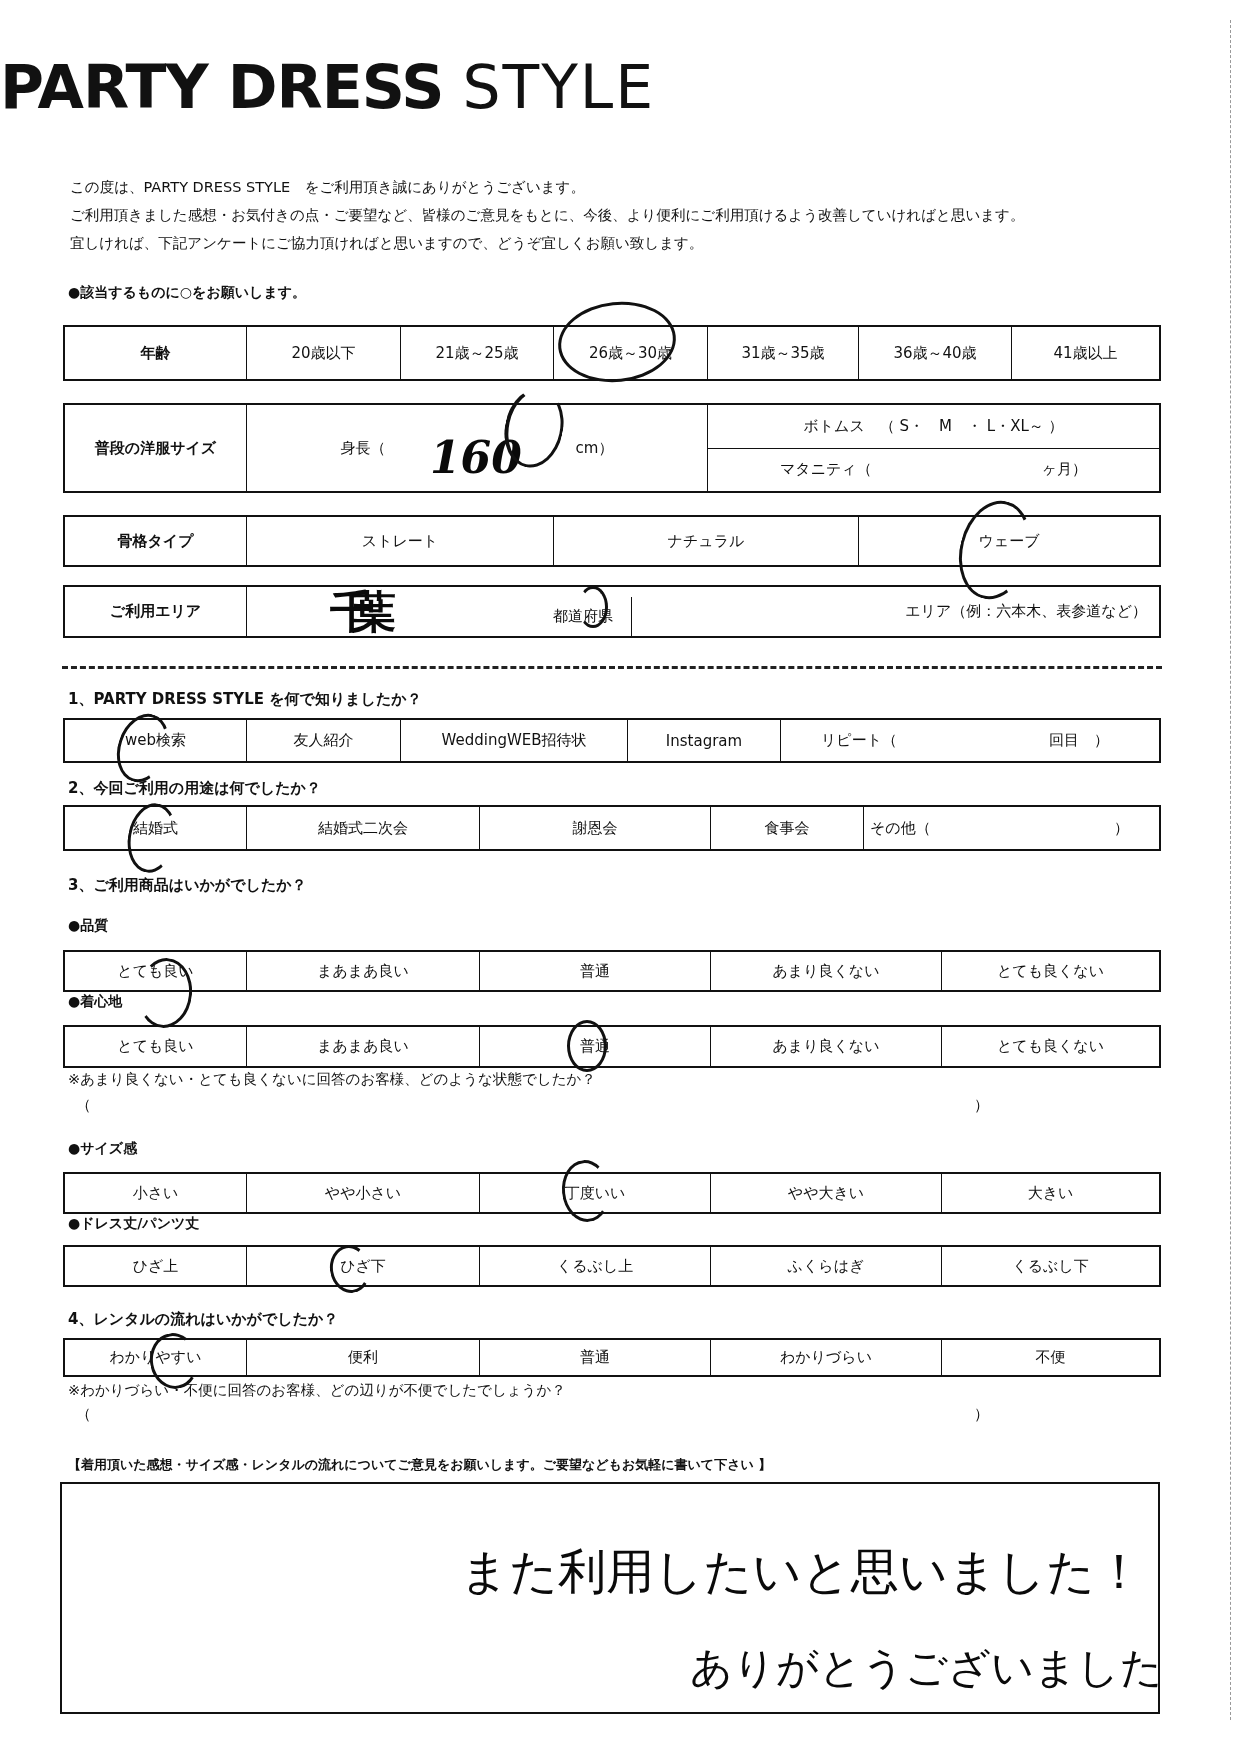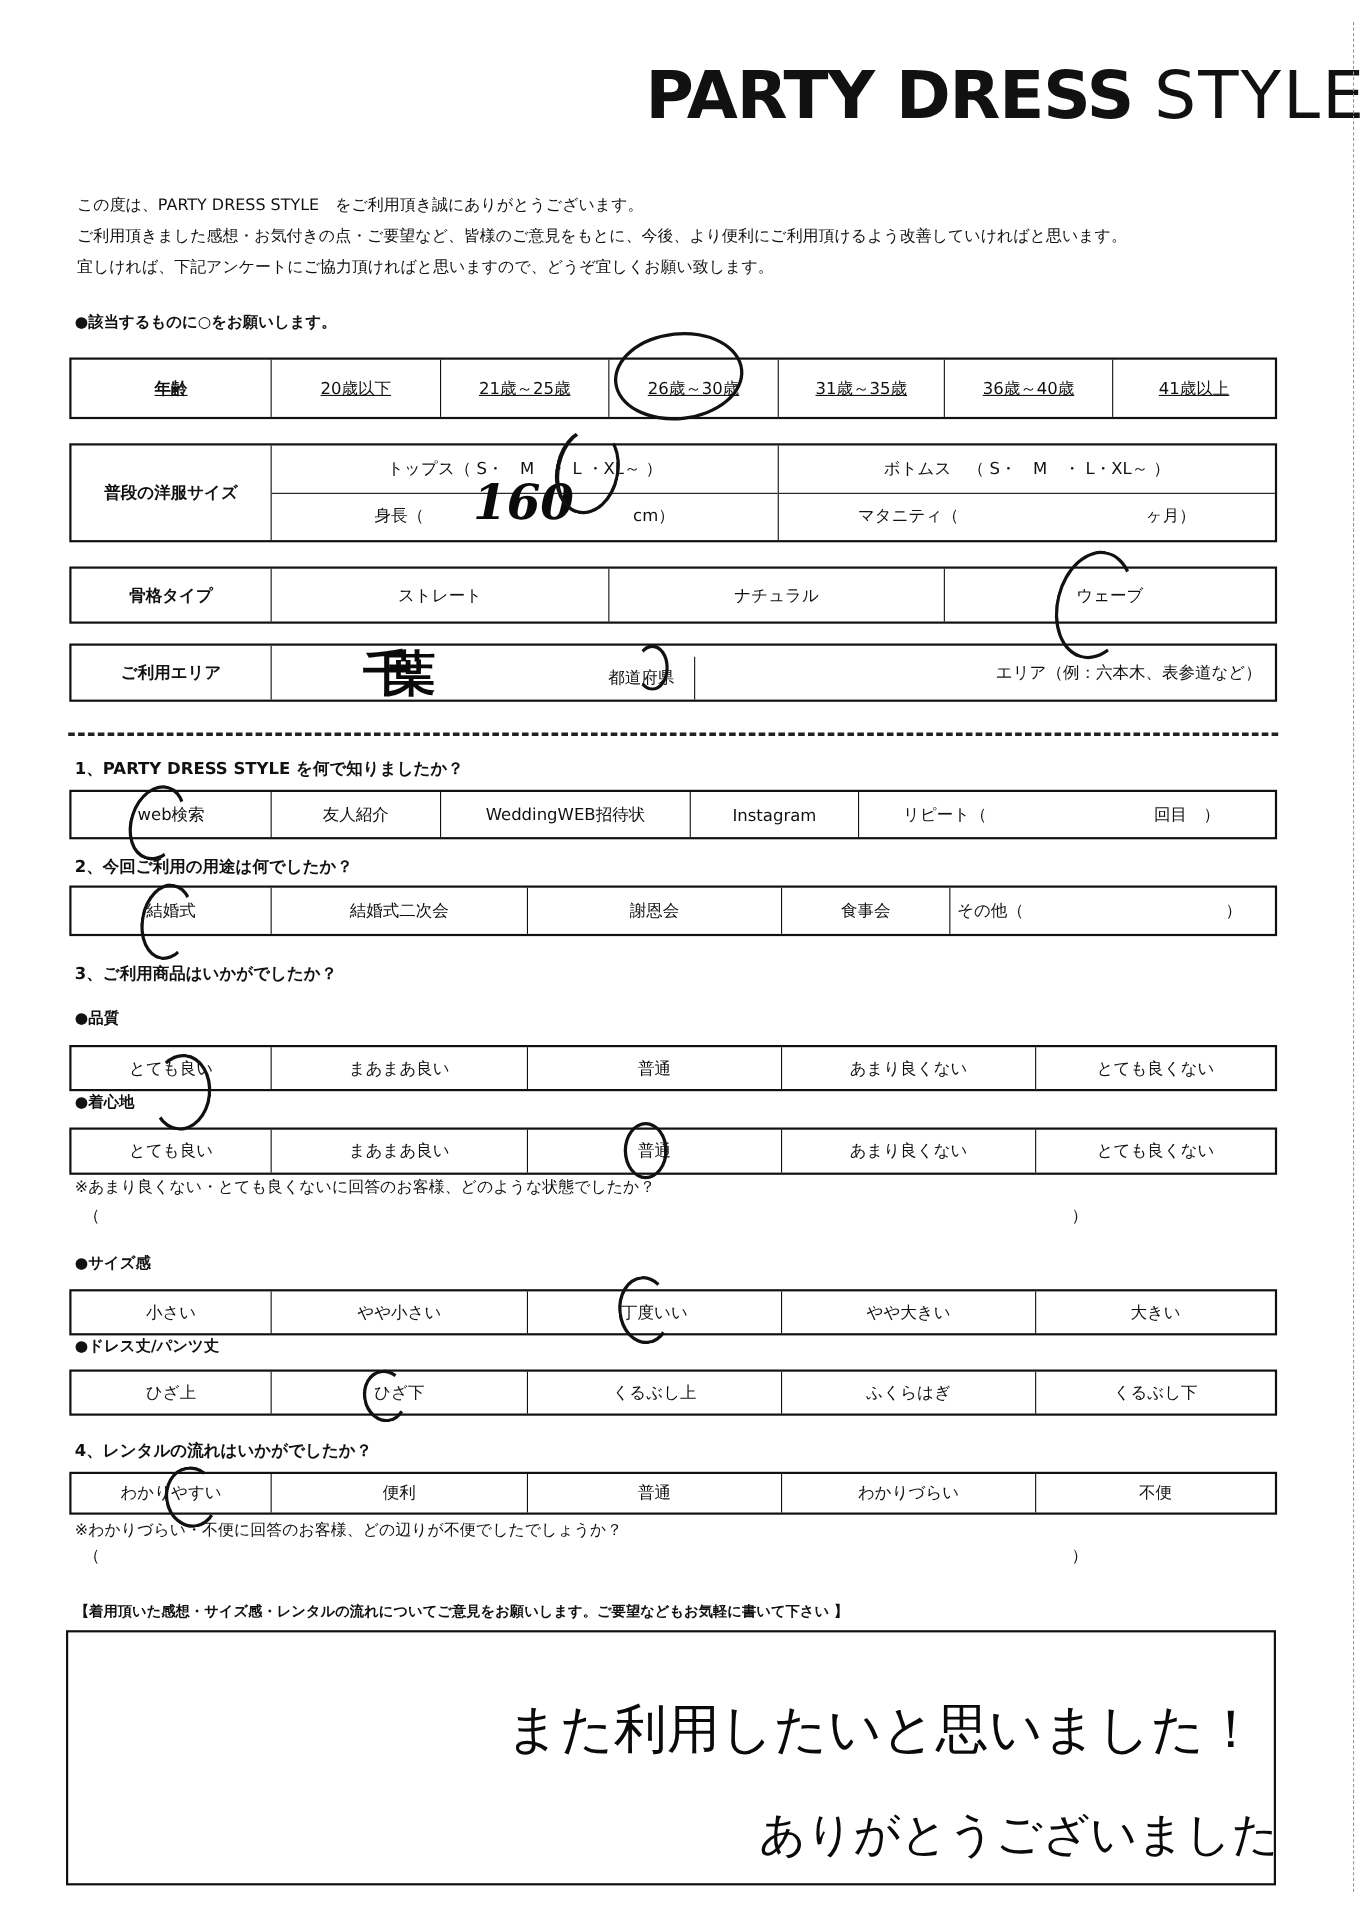--- a/index.html
+++ b/index.html
@@ -1,19 +1,19 @@
 <!DOCTYPE html>
 <html><head>
 <meta charset="utf-8">
 <style>
   * { box-sizing: border-box; margin: 0; padding: 0; }
   html, body { width: 1242px; height: 1754px; background: #ffffff; overflow: hidden; }
   body { position: relative; font-family: "DejaVu Sans", "Liberation Sans", sans-serif; color: #111; }
   .abs { position: absolute; }
-  .title { left: 0; width: 1242px; top: 52px; text-align: right; font-size: 60px; letter-spacing: 0px; line-height: 70px; font-family: "DejaVu Sans", sans-serif; }
+  .title { left: 0; width: 1242px; top: 52px; text-align: left; font-size: 60px; letter-spacing: 0px; line-height: 70px; font-family: "DejaVu Sans", sans-serif; }
   .title .bold { font-weight: bold; letter-spacing: -1px; }
   .title .light { font-weight: normal; letter-spacing: 2px; }
   .intro { left: 70px; font-size: 14.5px; line-height: 18px; white-space: nowrap; }
   .heading { left: 68px; font-size: 14px; font-weight: bold; white-space: nowrap; }
   .qhead { left: 68px; font-size: 15px; font-weight: bold; white-space: nowrap; }
   .grid { position: absolute; border: 2px solid #111; display: flex; background: #fff; }
   .cell { border-right: 1.5px solid #111; display: flex; align-items: center; justify-content: center; font-size: 15px; white-space: nowrap; position: relative; }
   .cell:last-child { border-right: none; }
   .label { font-weight: bold; font-size: 15px; }
   .stack { display: flex; flex-direction: column; border-right: 1.5px solid #111; }
@@ -35,34 +35,33 @@
   <span class="bold">PARTY DRESS</span>
   <span class="light">STYLE</span>
 </div>
 
 <div class="abs intro" style="top:178px">この度は、PARTY DRESS STYLE　をご利用頂き誠にありがとうございます。</div>
 <div class="abs intro" style="top:206px">ご利用頂きました感想・お気付きの点・ご要望など、皆様のご意見をもとに、今後、より便利にご利用頂けるよう改善していければと思います。</div>
 <div class="abs intro" style="top:234px">宜しければ、下記アンケートにご協力頂ければと思いますので、どうぞ宜しくお願い致します。</div>
 
 <div class="abs heading" style="top:284px">●該当するものに○をお願いします。</div>
 
-<div class="grid" style="left:63px; top:325px; width:1098px; height:56px;text-decoration:underline;">
+<div class="grid" style="left:63px; top:325px; width:1098px; height:56px;">
   <div class="cell label" style="width:182px">年齢</div>
   <div class="cell" style="width:154px">20歳以下</div>
   <div class="cell" style="width:153px">21歳～25歳</div>
   <div class="cell" style="width:154px">26歳～30歳</div>
   <div class="cell" style="width:151px">31歳～35歳</div>
   <div class="cell" style="width:153px">36歳～40歳</div>
   <div class="cell" style="flex:1">41歳以上</div>
 </div>
 
 <div class="grid" style="left:63px; top:403px; width:1098px; height:90px;">
   <div class="cell label" style="width:182px">普段の洋服サイズ</div>
   <div class="stack" style="width:461px">
-    <div class="row">トップス（ S・　M　・ L ・XL～ ）</div>
     <div class="row">
       <span>身長（</span>
       <span style="display:inline-block; width:190px;"></span>
       <span>cm）</span>
     </div>
   </div>
   <div class="stack" style="flex:1">
     <div class="row">ボトムス　（ S・　M　・ L・XL～ ）</div>
     <div class="row">
       <span>マタニティ（</span>

